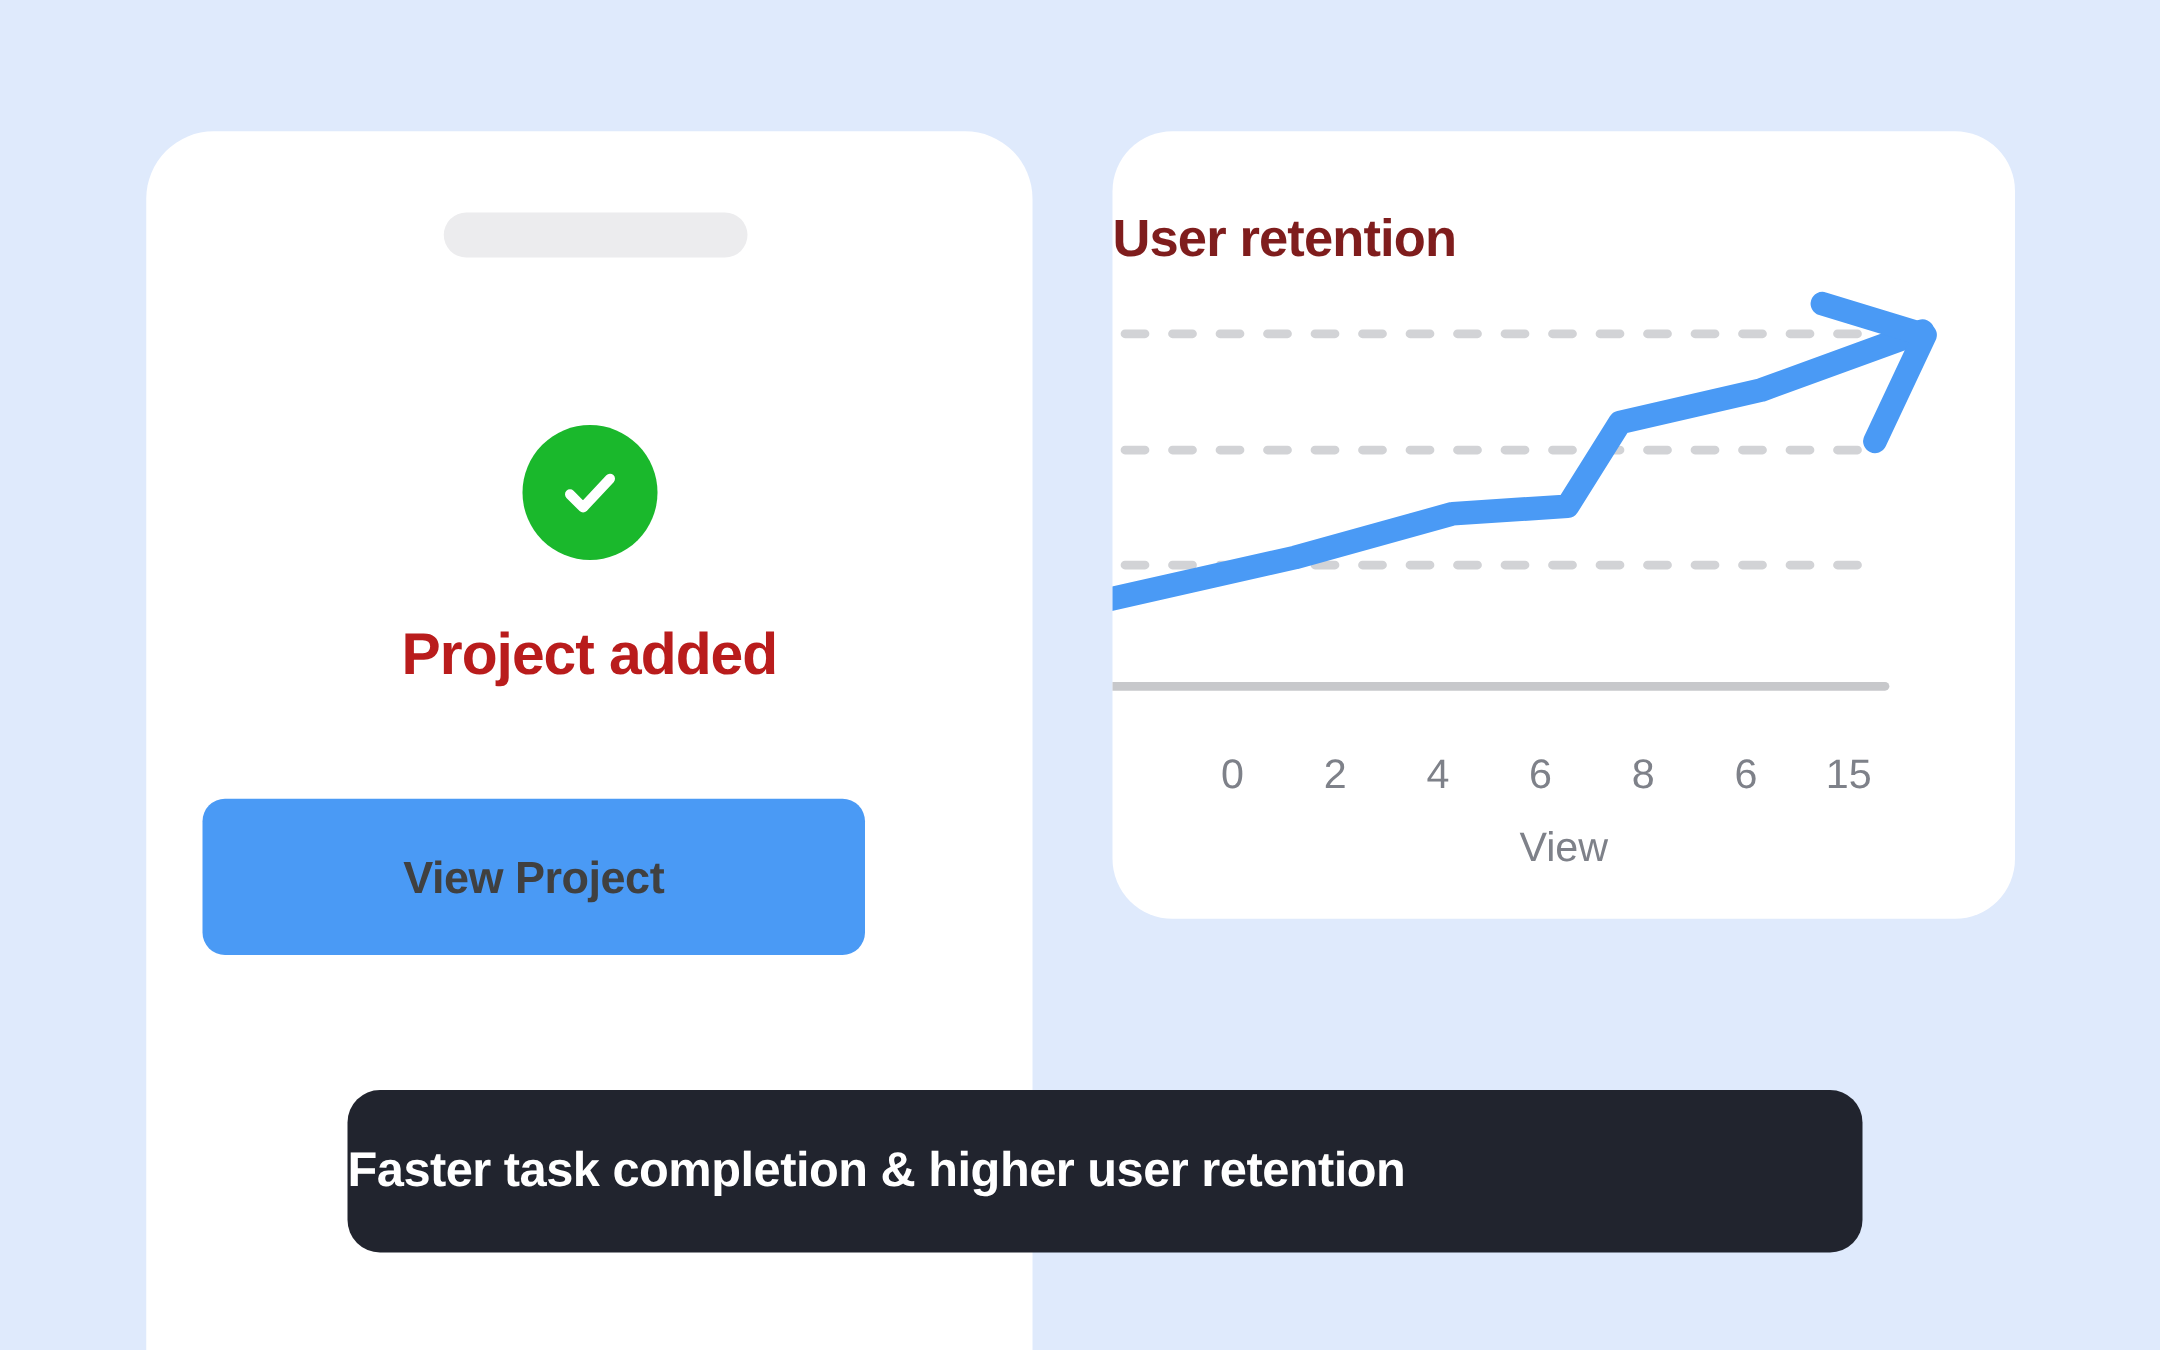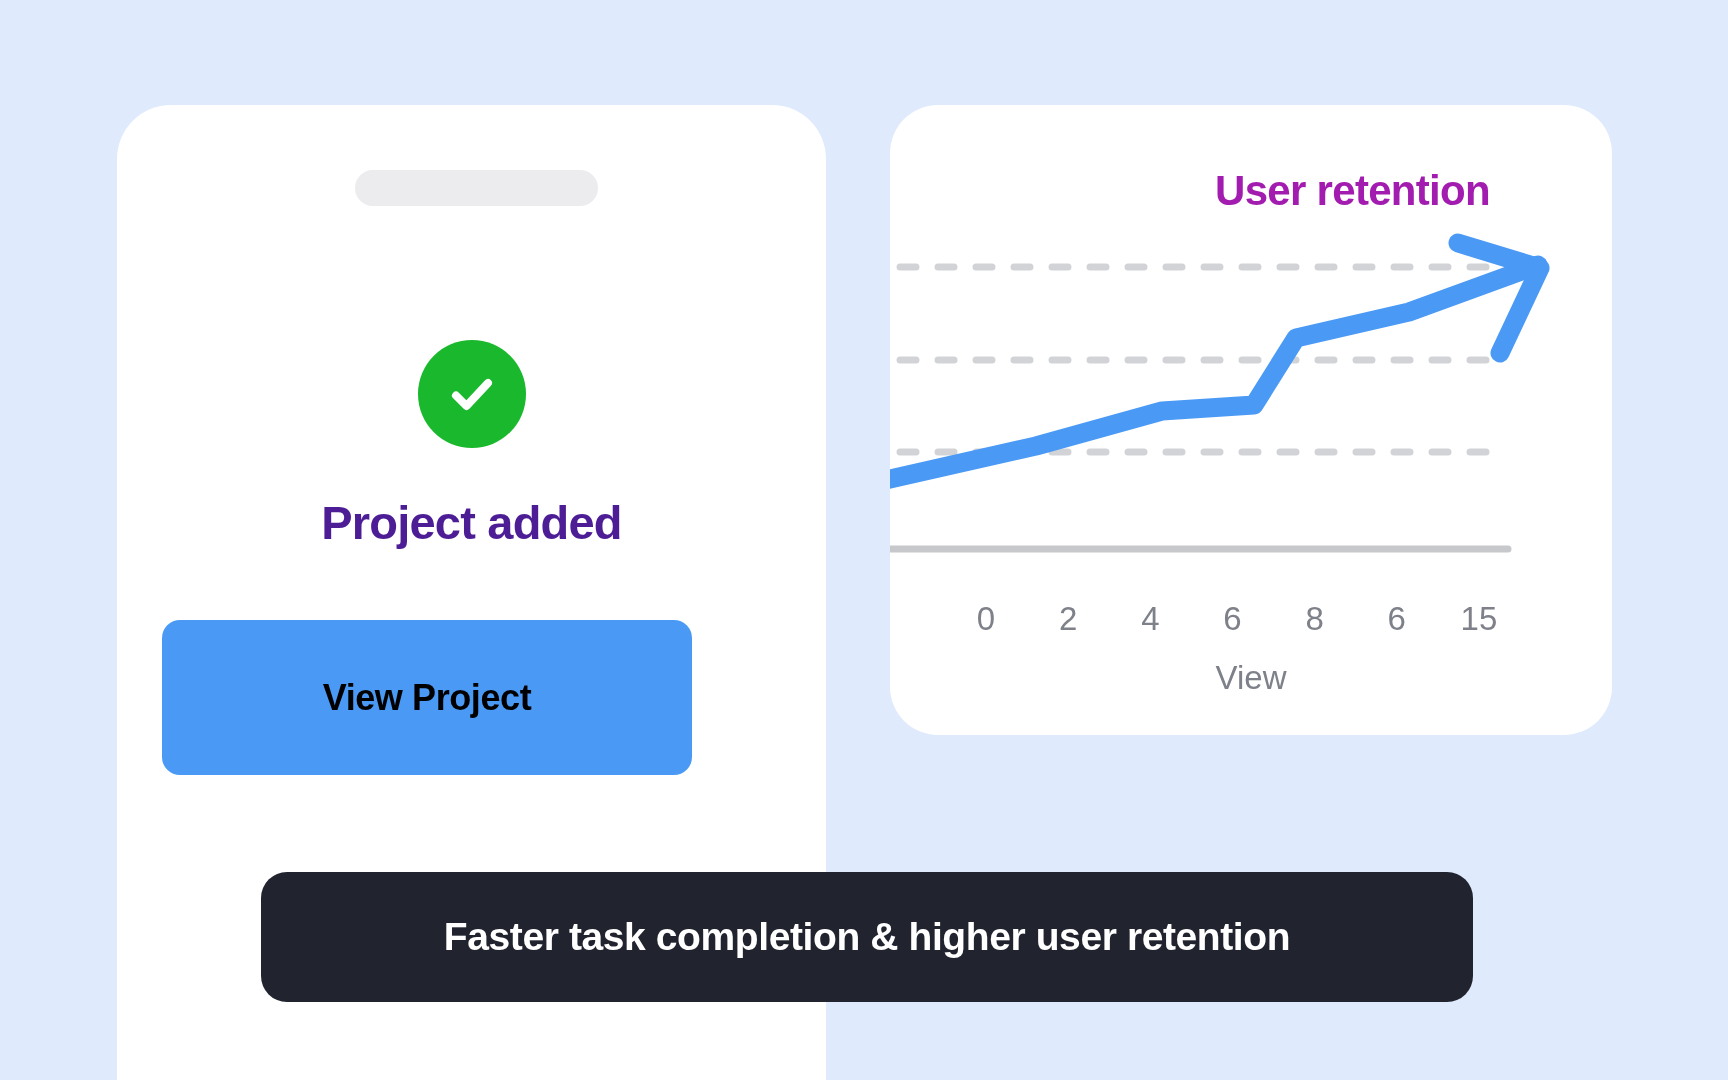--- a/index.html
+++ b/index.html
@@ -56,53 +56,52 @@
 
   .success-title {
     position: absolute;
     left: 0;
     top: 390px;
     width: 709px;
     text-align: center;
     font-size: 47px;
     font-weight: bold;
     letter-spacing: -0.8px;
-    color: #4c1d95;
+    color: #b91c1c;
   }
 
   .view-project-btn {
     position: absolute;
     left: 45px;
-    top: 515px;
+    top: 534px;
     width: 530px;
-    height: 155px;
+    height: 125px;
     background: #4a9af5;
     border: none;
     border-radius: 18px;
-    color: #000000;
+    color: #404040;
     font-family: "Liberation Sans", sans-serif;
     font-size: 36px;
     font-weight: bold;
     letter-spacing: -0.4px;
     cursor: pointer;
     padding: 0;
   }
 
   
   .toast {
     position: absolute;
-    left: 261px;
+    left: 278px;
     top: 872px;
     width: 1212px;
     height: 130px;
     background: #21242e;
     border-radius: 26px;
     display: flex;
     align-items: center;
-    justify-content: center;
   }
   .toast-text {
     color: #ffffff;
     font-size: 39px;
     font-weight: bold;
     letter-spacing: -0.4px;
     white-space: nowrap;
   }
 
   
@@ -113,25 +112,25 @@
     width: 722px;
     height: 630px;
     background: #ffffff;
     border-radius: 48px;
   }
   .chart-title {
     position: absolute;
     left: 0;
     top: 62px;
     width: 600px;
-    text-align: right;
+    text-align: left;
     font-size: 42px;
     font-weight: bold;
     letter-spacing: -0.7px;
-    color: #a21caf;
+    color: #7f1d1d;
   }
   .chart-plot {
     position: absolute;
     left: 0;
     top: 0;
     width: 722px;
     height: 630px;
   }
   .chart-xticks {
     position: absolute;

